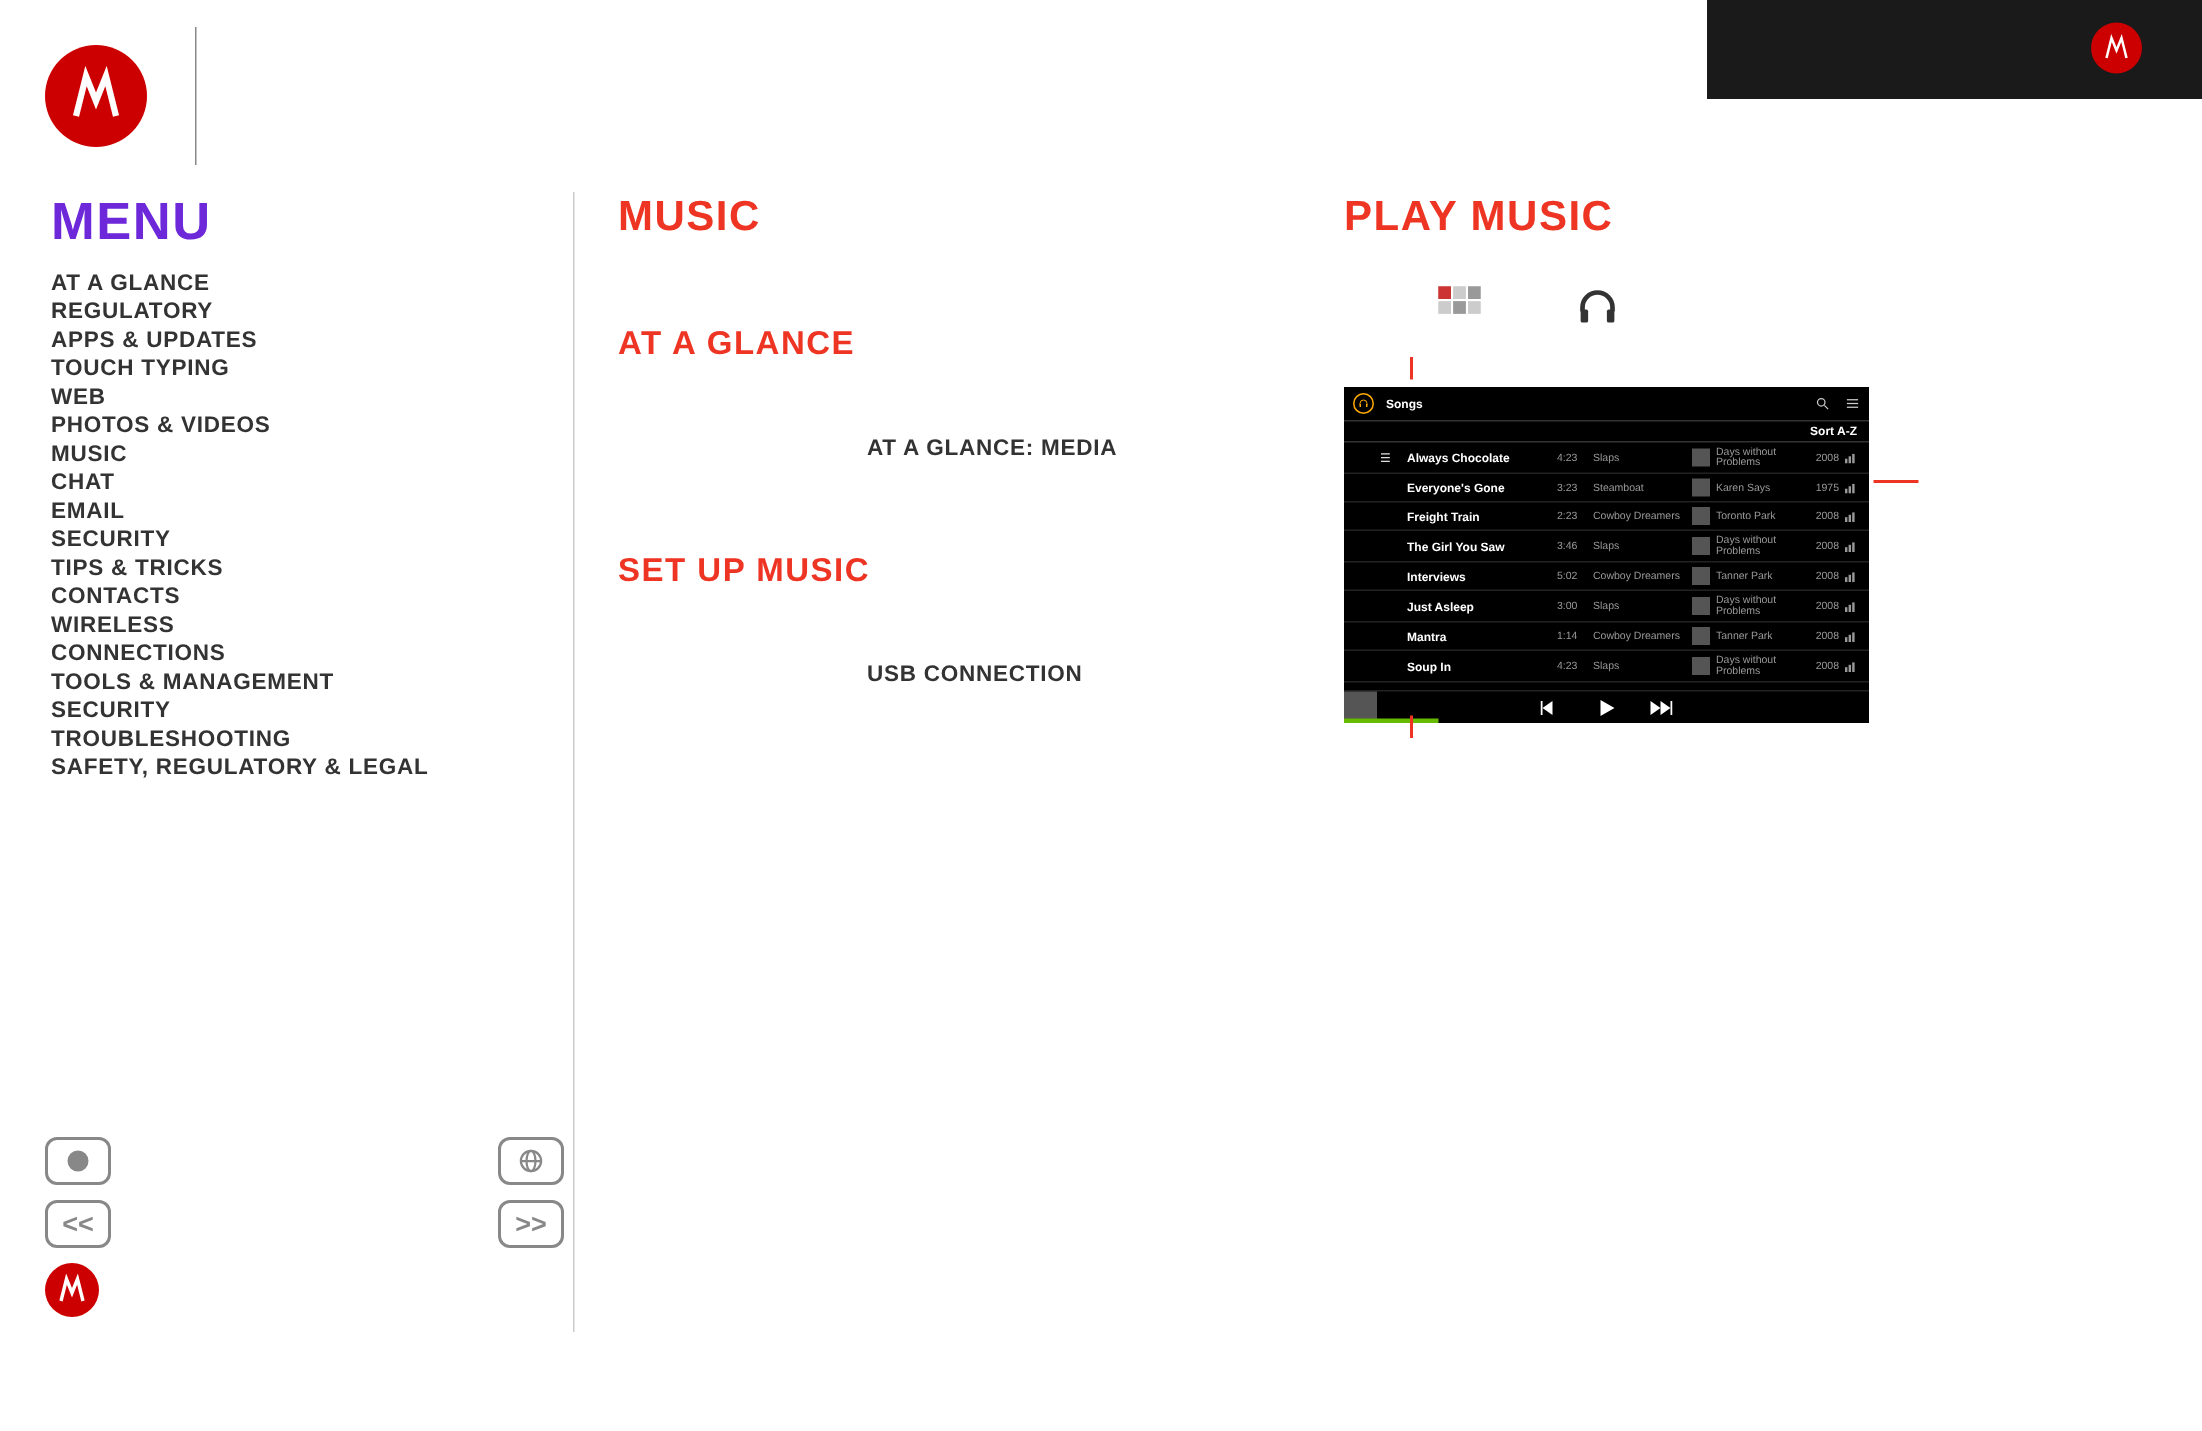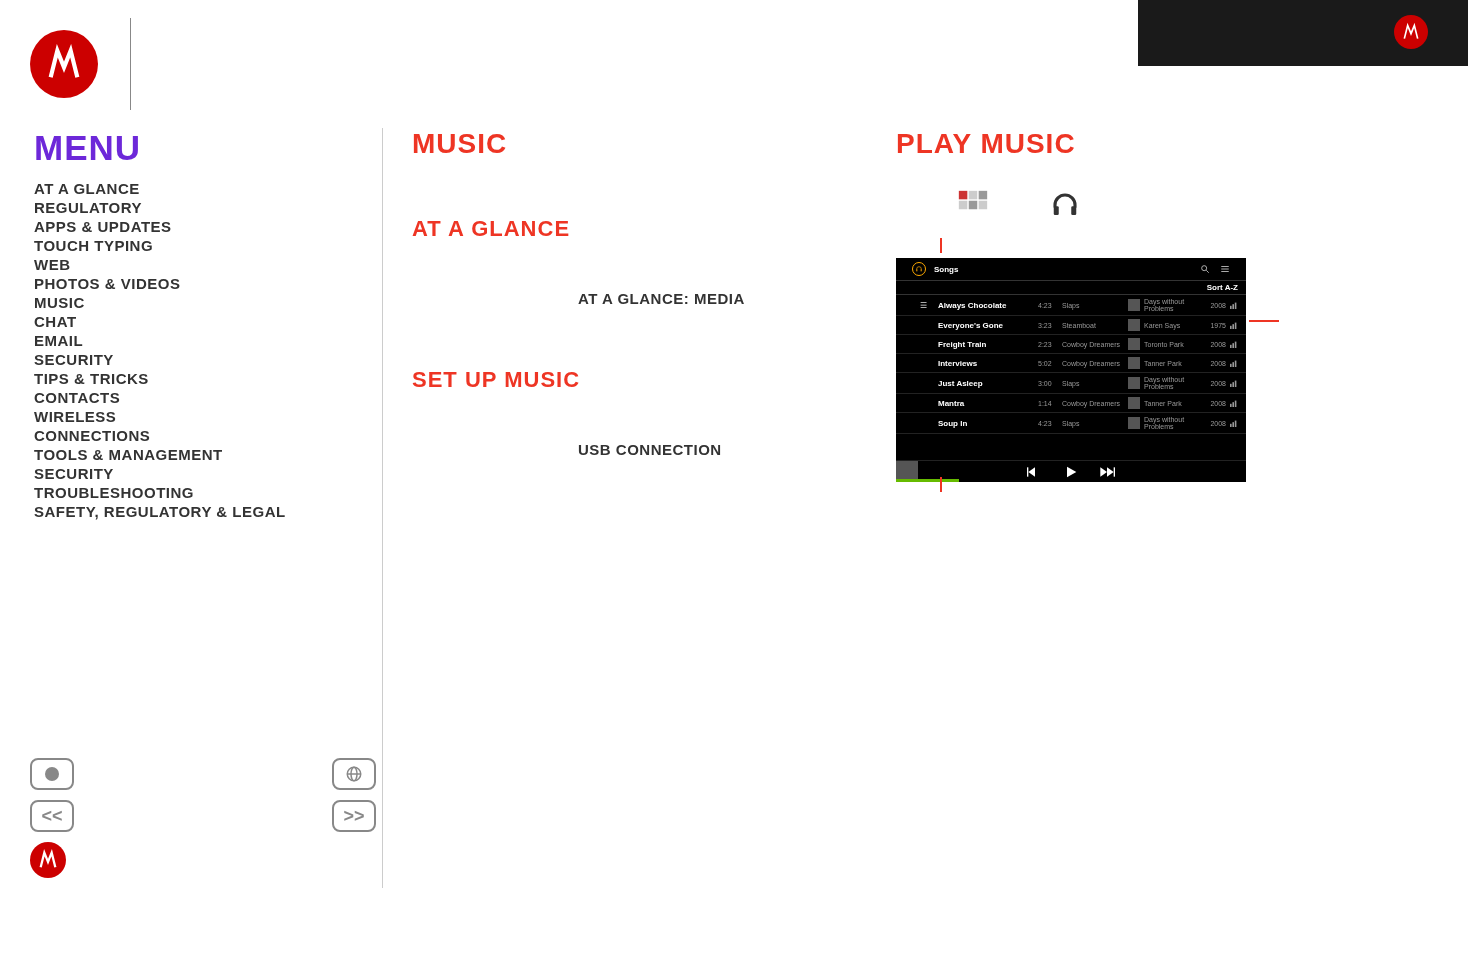--- a/index.html
+++ b/index.html
@@ -142,21 +142,21 @@
     height: 224px;
     background: #000;
     color: #ddd;
     font-size: 8px;
     position: relative;
     overflow: hidden;
   }
   .music-header {
     display: flex;
     align-items: center;
-    padding: 4px 16px;
+    padding: 4px 6px;
     border-bottom: 1px solid #333;
   }
   .music-header .hp-circle {
     width: 14px; height: 14px;
     border-radius: 50%;
     border: 1px solid #ffaa00;
     display: flex; align-items: center; justify-content: center;
     margin-right: 8px;
   }
   .music-header .hp-circle svg { width: 8px; height: 8px; }
@@ -366,20 +366,34 @@
     <span class="album">Toronto Park</span>
     <span class="year">2008</span>
     <svg class="bars" viewBox="0 0 10 10">
             <rect x="0" y="6" width="2" height="4" fill="#999"></rect>
             <rect x="3" y="4" width="2" height="6" fill="#999"></rect>
             <rect x="6" y="2" width="2" height="8" fill="#999"></rect>
           </svg>
   </div>
         <div class="song-row">
     <span class="queue-icon"></span>
+    <span class="title">The Girl You Saw</span>
+    <span class="dur">3:46</span>
+    <span class="artist">Slaps</span>
+    <span class="art"></span>
+    <span class="album">Days without Problems</span>
+    <span class="year">2008</span>
+    <svg class="bars" viewBox="0 0 10 10">
+            <rect x="0" y="6" width="2" height="4" fill="#999"></rect>
+            <rect x="3" y="4" width="2" height="6" fill="#999"></rect>
+            <rect x="6" y="2" width="2" height="8" fill="#999"></rect>
+          </svg>
+  </div>
+        <div class="song-row">
+    <span class="queue-icon"></span>
     <span class="title">Interviews</span>
     <span class="dur">5:02</span>
     <span class="artist">Cowboy Dreamers</span>
     <span class="art"></span>
     <span class="album">Tanner Park</span>
     <span class="year">2008</span>
     <svg class="bars" viewBox="0 0 10 10">
             <rect x="0" y="6" width="2" height="4" fill="#999"></rect>
             <rect x="3" y="4" width="2" height="6" fill="#999"></rect>
             <rect x="6" y="2" width="2" height="8" fill="#999"></rect>

